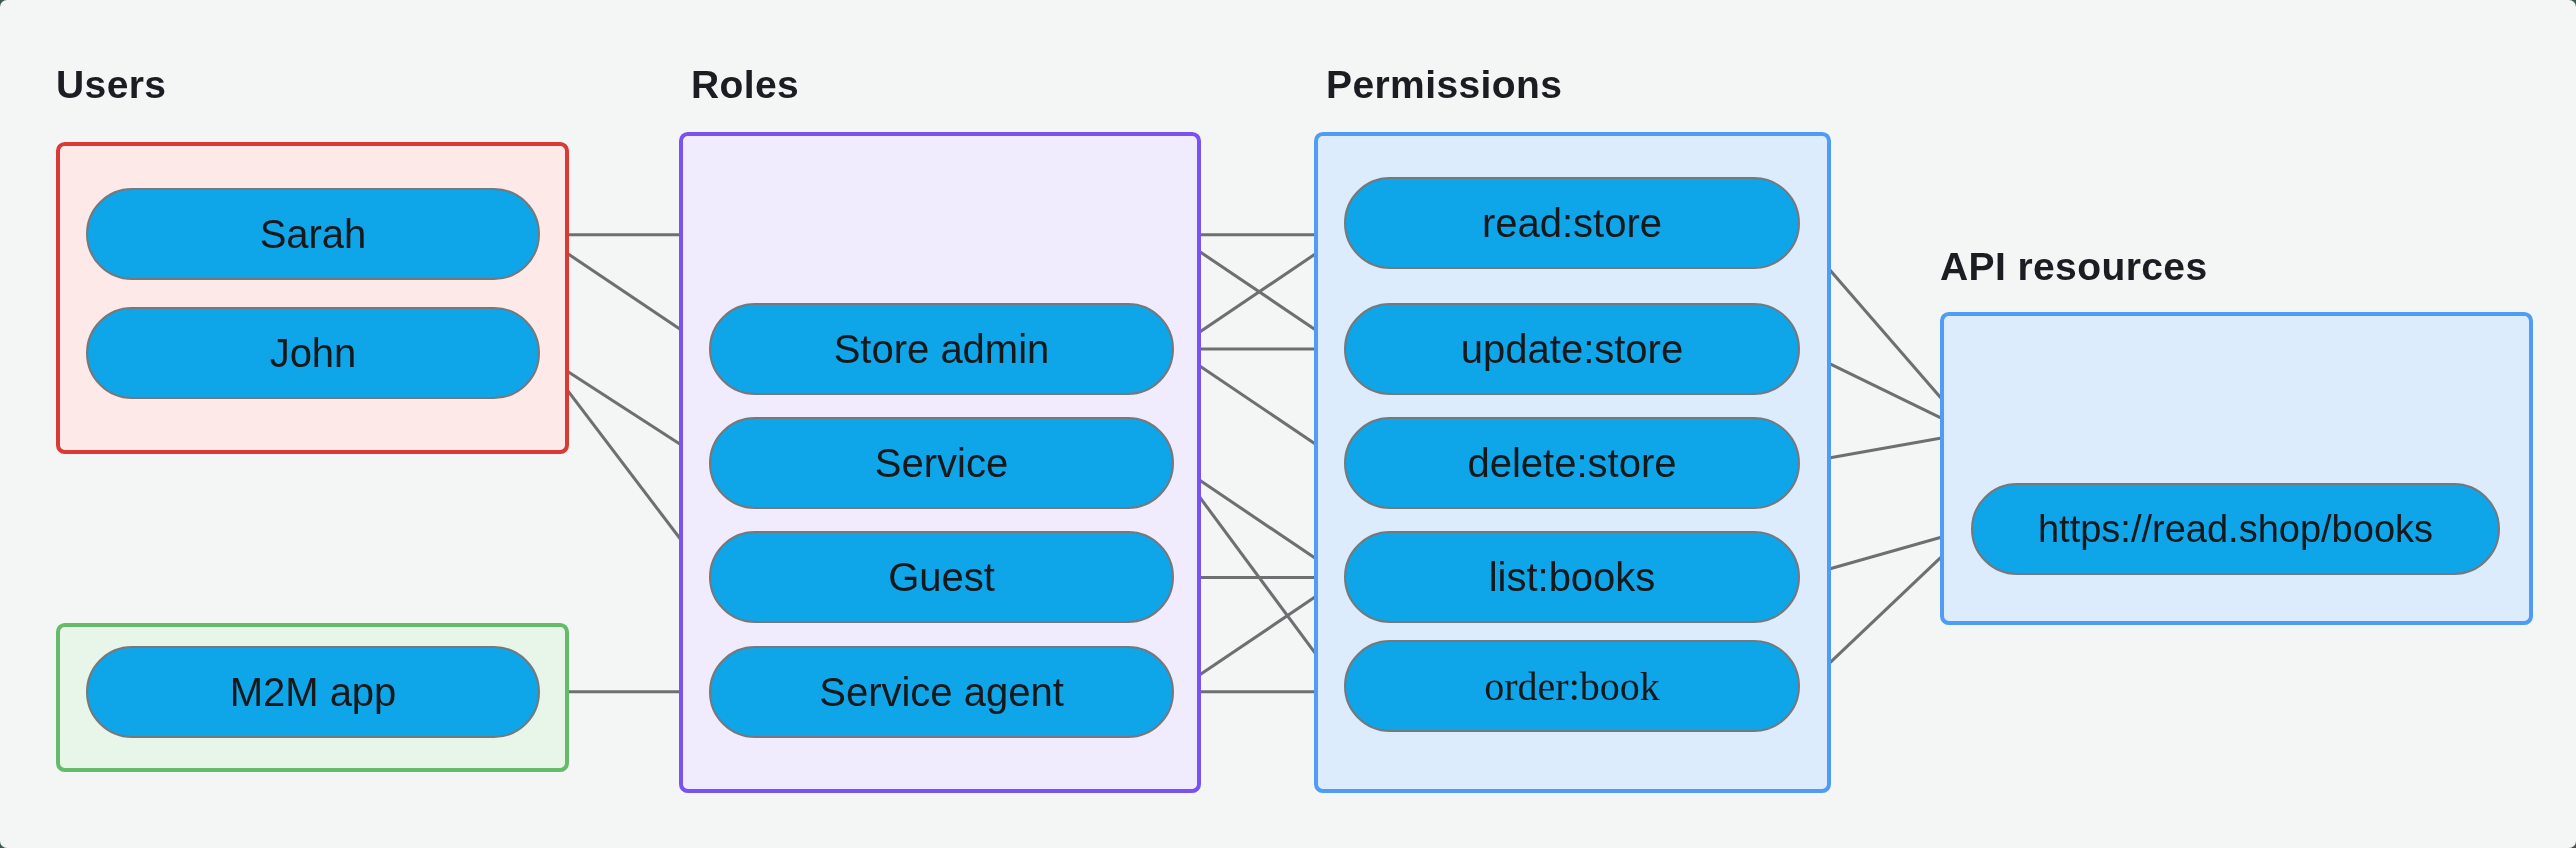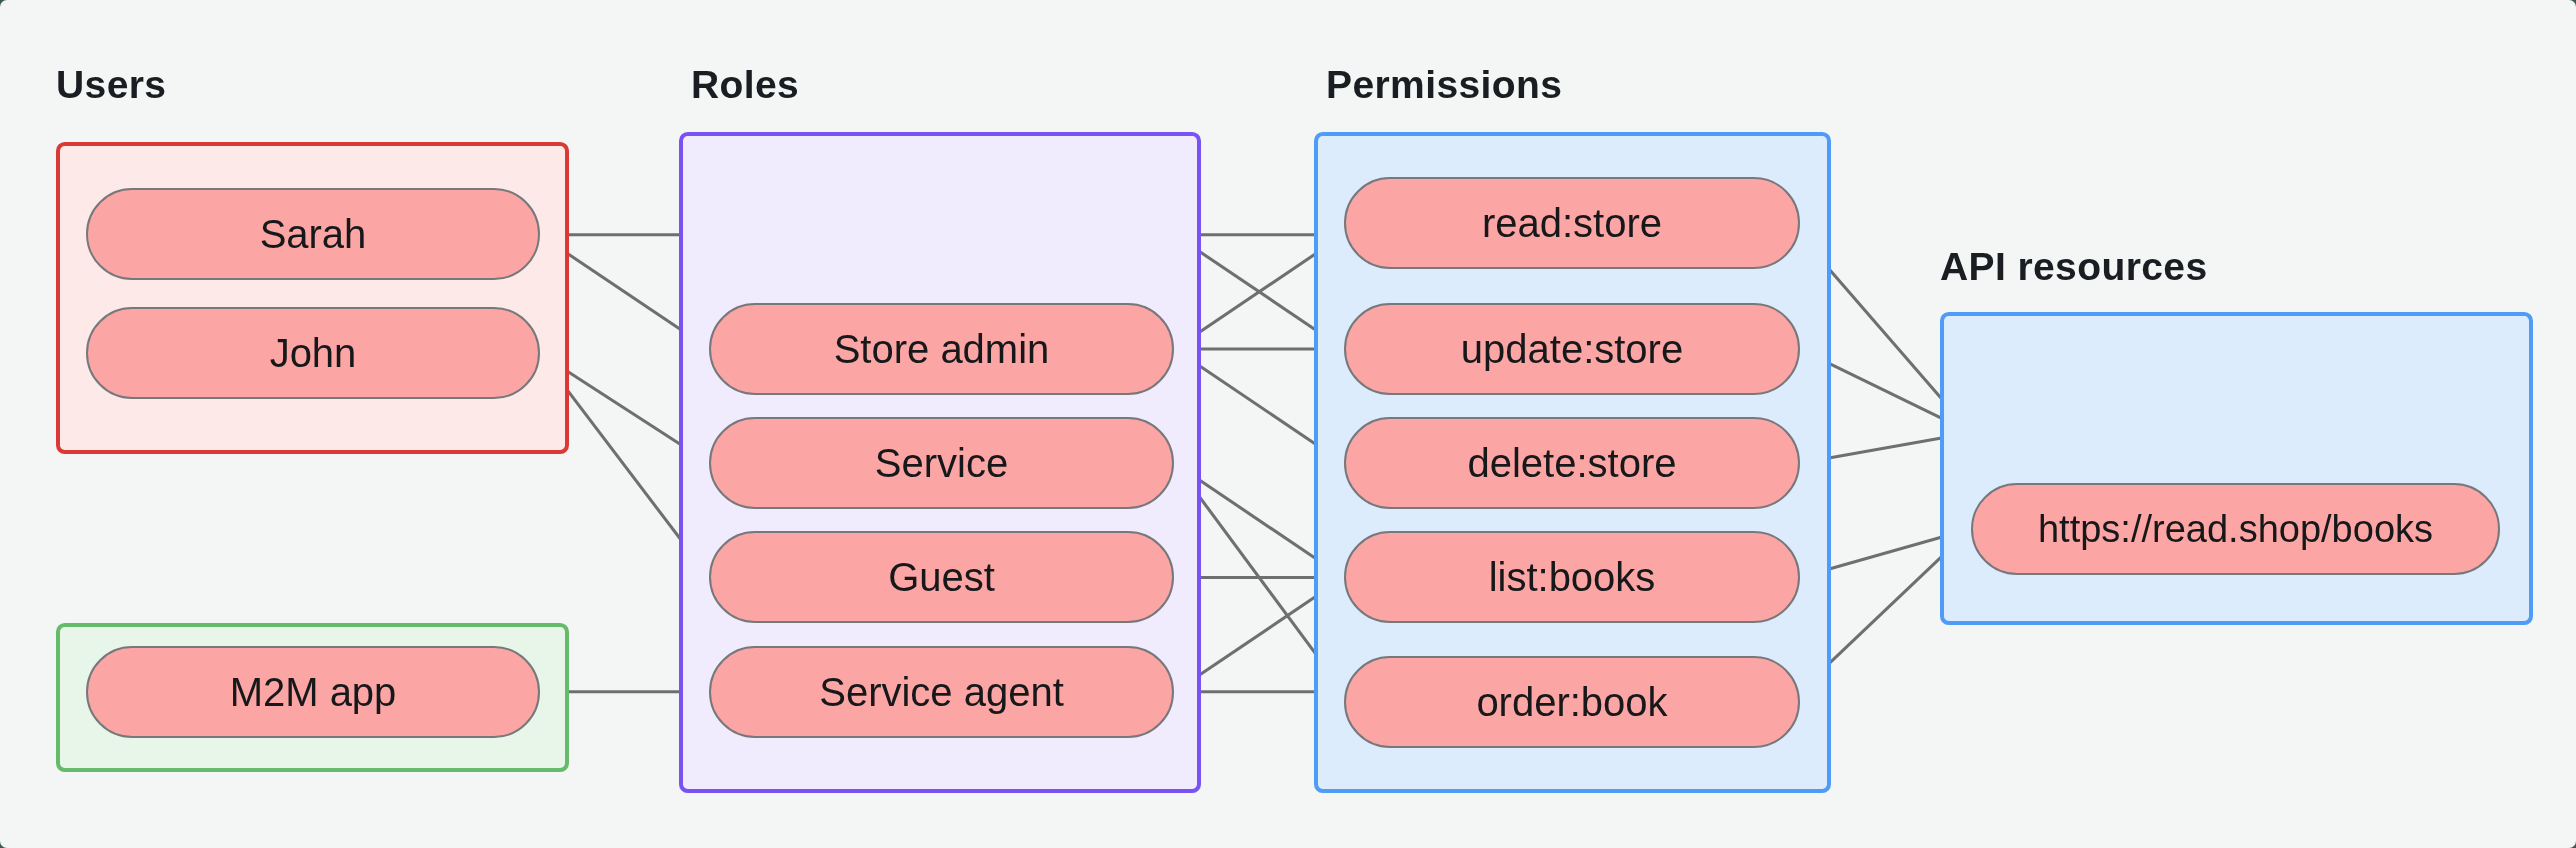--- a/index.html
+++ b/index.html
@@ -30,21 +30,21 @@
   .group-box {
     position: absolute;
     border-radius: 8.7px;
     box-sizing: border-box;
     border: 4.4px solid transparent;
   }
   .pill {
     position: absolute;
     box-sizing: border-box;
     height: 92px;
-    background: #fca5a5;
+    background: #0ea5e9;
     border: 2.6px solid #77787b;
     border-radius: 46px;
     display: flex;
     align-items: center;
     justify-content: center;
     font-size: 40px;
     color: #17181a;
     white-space: nowrap;
   }
   svg.connector-layer {
@@ -115,16 +115,16 @@
     <div class="pill" style="left: 86px; width: 454px; top: 307px;">John</div>
     <div class="pill" style="left: 86px; width: 454px; top: 646px; text-align: center;">M2M app</div>
     <div class="pill" style="left: 709px; width: 465px; top: 303px;">Store admin</div>
     <div class="pill" style="left: 709px; width: 465px; top: 417px;">Service</div>
     <div class="pill" style="left: 709px; width: 465px; top: 531px;">Guest</div>
     <div class="pill" style="left: 709px; width: 465px; top: 646px;">Service agent</div>
     <div class="pill" style="left: 1344px; width: 456px; top: 177px;">read:store</div>
     <div class="pill" style="left: 1344px; width: 456px; top: 303px;">update:store</div>
     <div class="pill" style="left: 1344px; width: 456px; top: 417px;">delete:store</div>
     <div class="pill" style="left: 1344px; width: 456px; top: 531px;">list:books</div>
-    <div class="pill" style="left: 1344px; width: 456px; top: 656px;">order:book</div>
+    <div class="pill" style="left: 1344px; width: 456px; top: 640px; font-family: Liberation Serif, serif;">order:book</div>
     <div class="pill" style="left: 1971px; width: 529px; top: 483px; font-size: 38px;">https://read.shop/books</div>
   </div>
 
 
 </body></html>

